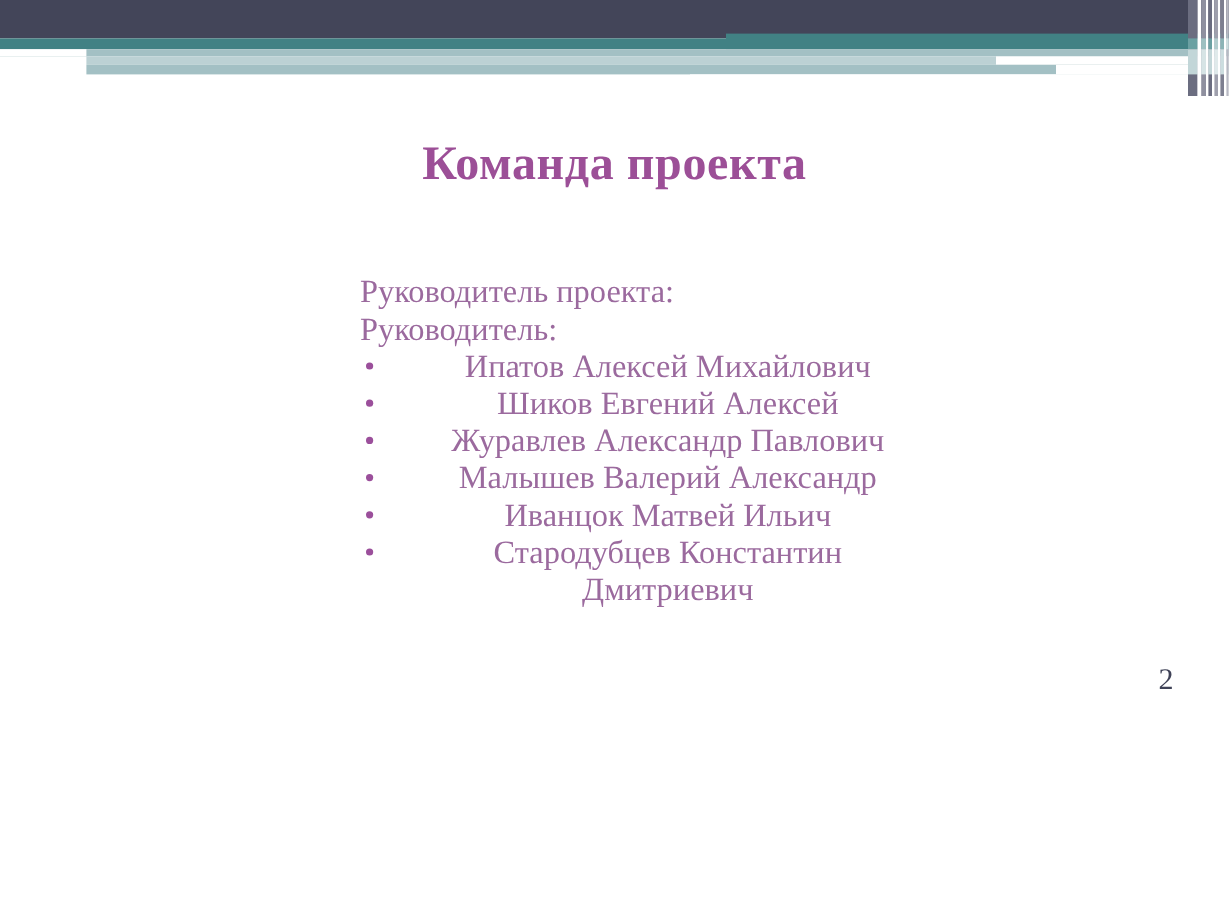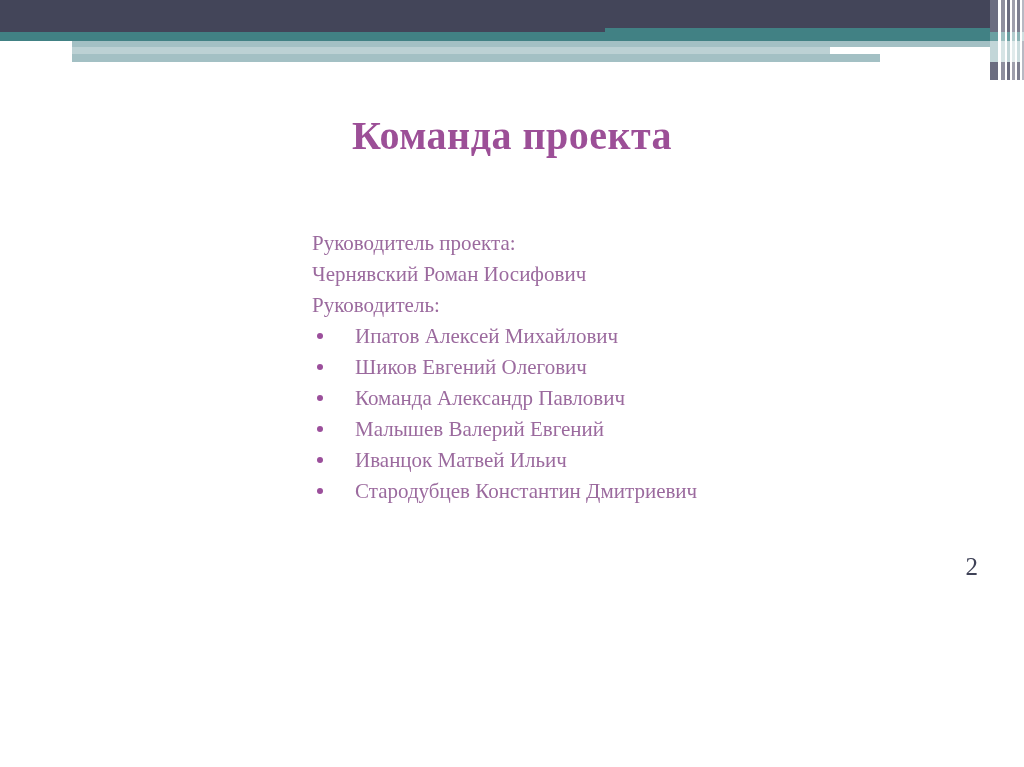--- a/index.html
+++ b/index.html
@@ -138,39 +138,39 @@
     letter-spacing: 0.5px;
   }
 
   
   .body-block {
     position: absolute;
     top: 228px;
     left: 300px;
     width: 470px;
     color: #9b6a9e;
-    font-size: 21px;
+    font-size: 27px;
     line-height: 31px;
     font-family: "Liberation Serif", "DejaVu Serif", serif;
-    margin-left: 12px;
   }
   .lead-line {
     margin: 0;
     padding: 0;
     white-space: nowrap;
   }
   .bullets {
     list-style: none;
     margin: 0;
     padding: 0;
   }
   .bullet-item {
     position: relative;
     padding-left: 43px;
     margin: 0;
+    text-align: center;
   }
   .bullet-dot {
     position: absolute;
     left: 5px;
     top: 12px;
     width: 6px;
     height: 6px;
     border-radius: 50%;
     background: #9b4f9b;
   }
@@ -242,39 +242,38 @@
       <div class="vstripe" style="top:9px;height:21px;left:22px;width:3px;background:#e0eaeb;"></div>
       <div class="vstripe" style="top:9px;height:21px;left:25px;width:2px;background:#ffffff;"></div>
       <div class="vstripe" style="top:9px;height:21px;left:27px;width:3px;background:#ccdddf;"></div>
     </div>
   </div>
 
   <h1 class="title">Команда проекта</h1>
 
   <div class="body-block">
     <div class="lead-line">Руководитель проекта:</div>
-    <div class="lead-line">Чернявский Роман Иосифович</div>
     <div class="lead-line">Руководитель:</div>
 
     <ul class="bullets">
       <li class="bullet-item">
         <span class="bullet-dot"></span>
         <span class="bullet-text">Ипатов Алексей Михайлович</span>
       </li>
       <li class="bullet-item">
         <span class="bullet-dot"></span>
-        <span class="bullet-text">Шиков Евгений Олегович</span>
-      </li>
-      <li class="bullet-item">
-        <span class="bullet-dot"></span>
-        <span class="bullet-text">Команда Александр Павлович</span>
-      </li>
-      <li class="bullet-item">
-        <span class="bullet-dot"></span>
-        <span class="bullet-text">Малышев Валерий Евгений</span>
+        <span class="bullet-text">Шиков Евгений Алексей</span>
+      </li>
+      <li class="bullet-item">
+        <span class="bullet-dot"></span>
+        <span class="bullet-text">Журавлев Александр Павлович</span>
+      </li>
+      <li class="bullet-item">
+        <span class="bullet-dot"></span>
+        <span class="bullet-text">Малышев Валерий Александр</span>
       </li>
       <li class="bullet-item">
         <span class="bullet-dot"></span>
         <span class="bullet-text">Иванцок Матвей Ильич</span>
       </li>
       <li class="bullet-item">
         <span class="bullet-dot"></span>
         <span class="bullet-text">Стародубцев Константин Дмитриевич</span>
       </li>
     </ul>

